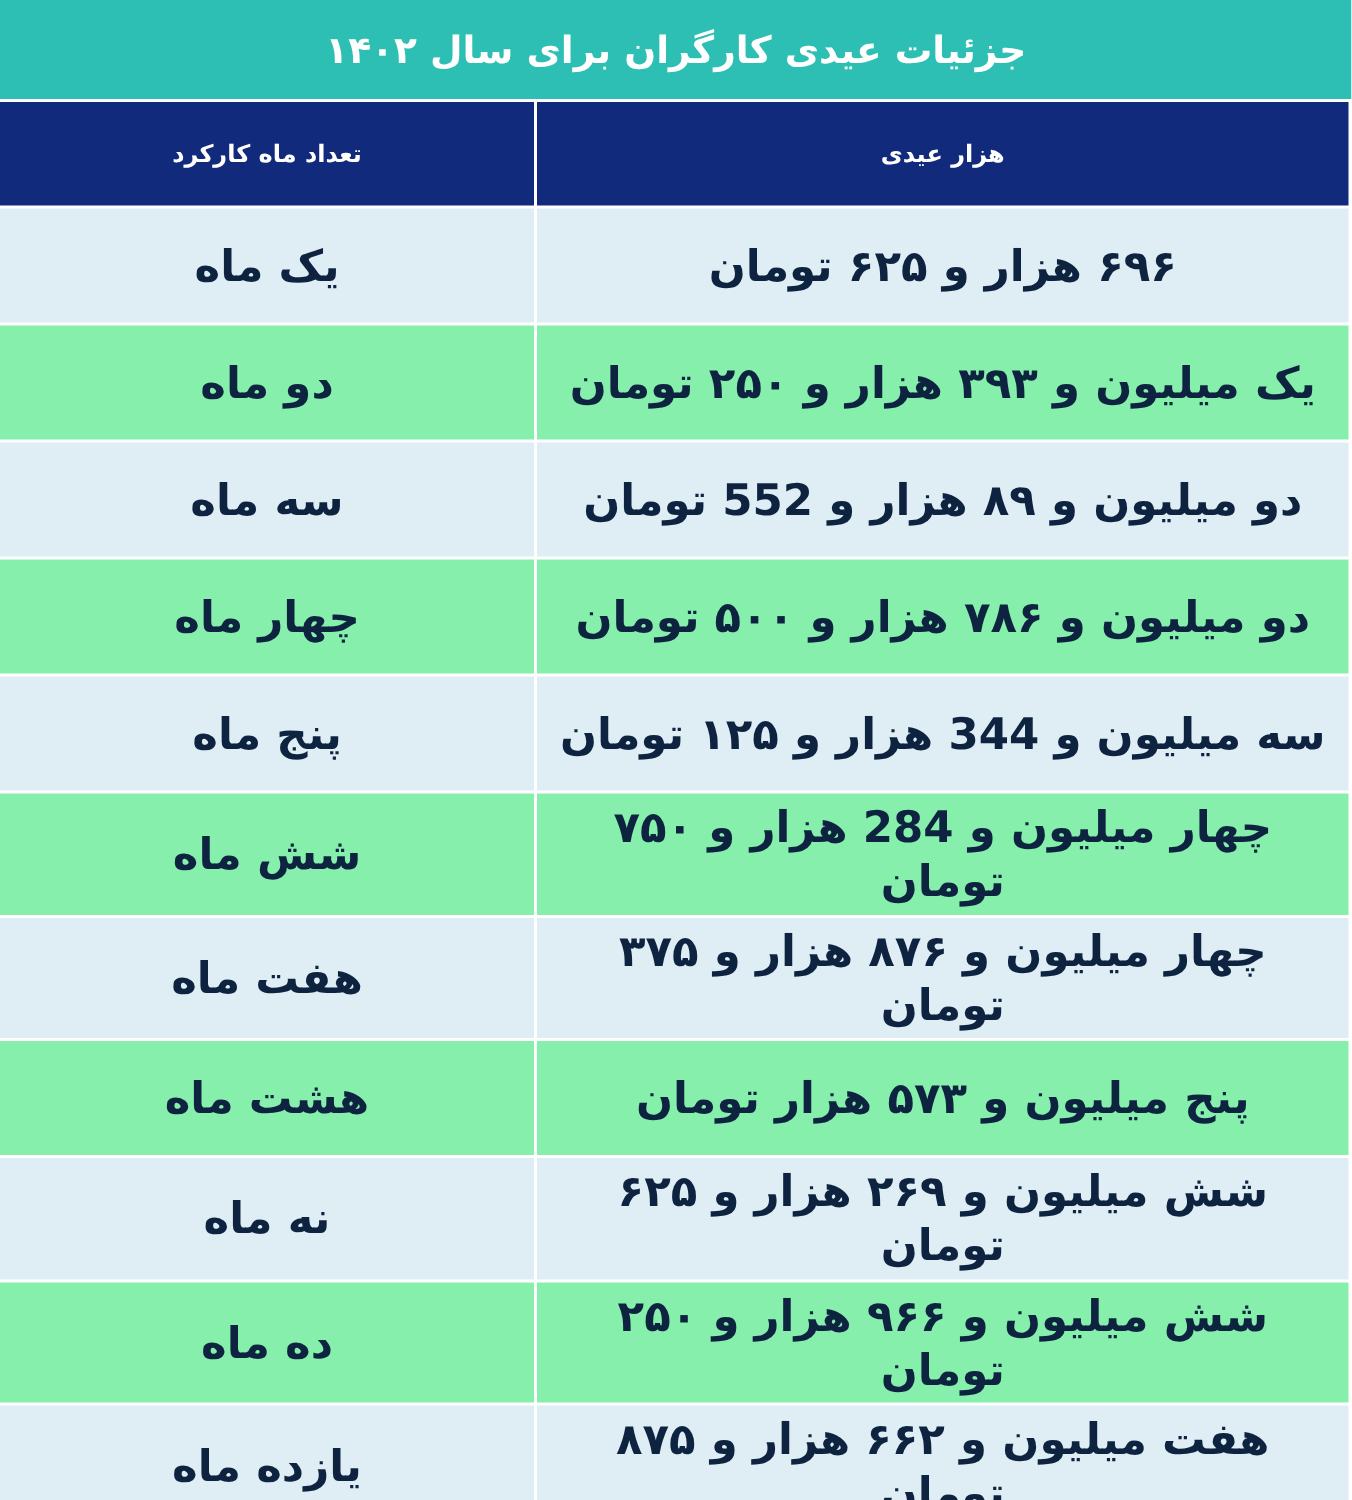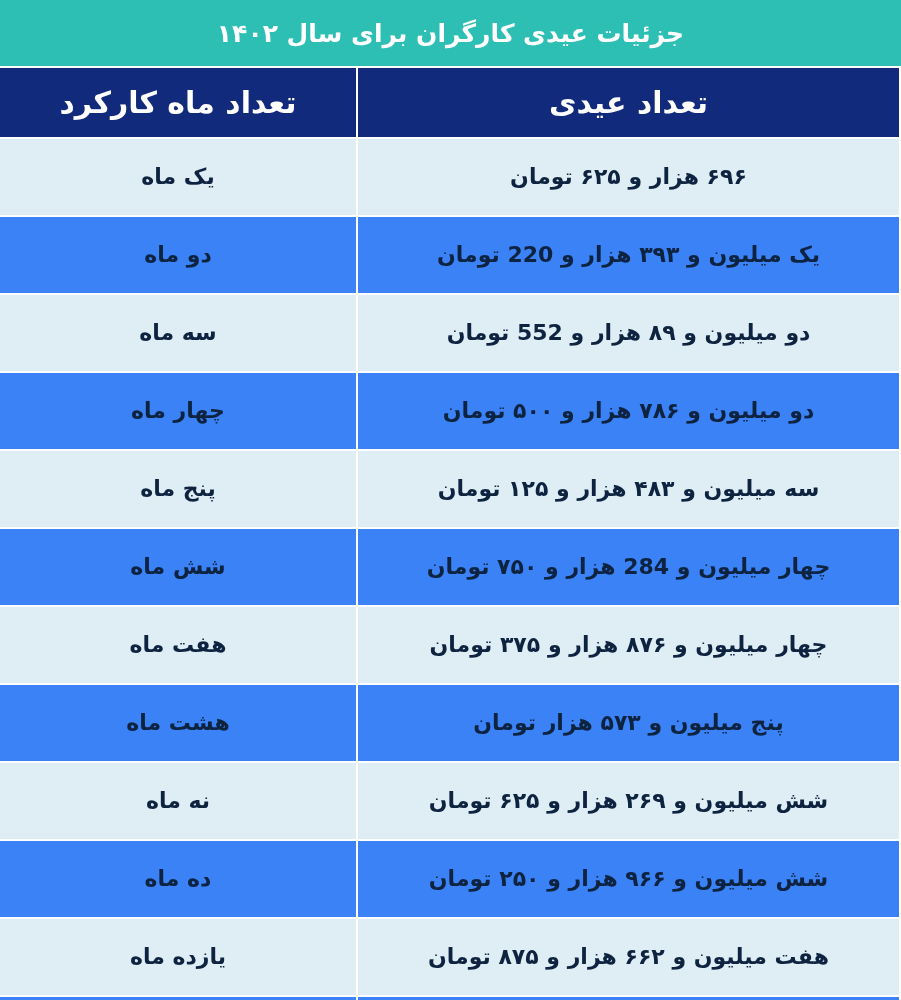--- a/index.html
+++ b/index.html
@@ -38,41 +38,41 @@
     border-collapse: collapse;
     table-layout: fixed;
     flex: 1 1 auto;
   }
   table.odi col.col-amount { width: 543px; }
   table.odi col.col-months { width: 358px; }
 
   thead th {
     background: #122a7b;
     color: #ffffff;
-    font-size: 30px;
+    font-size: 16px;
     font-weight: bold;
     height: 69px;
     padding: 0 14px;
     text-align: center;
     border: 2px solid #ffffff;
     vertical-align: middle;
   }
   tbody td {
-    font-size: 22px;
+    font-size: 29px;
     color: #0d2340;
     text-align: center;
     vertical-align: middle;
     border: 2px solid #ffffff;
     padding: 4px 12px;
     font-weight: bold;
     height: 68px;
     line-height: 1.25;
   }
   tbody tr.even td { background: #dfeef4; }
-  tbody tr.odd  td { background: #3b82f6; }
+  tbody tr.odd  td { background: #86efac; }
 
   tbody td.amount { font-weight: bold; margin-top: 12px; }
   tbody td.months { font-weight: bold; }
 
   td.year-span {
     background: #dfeef4;
     font-weight: bold;
     font-size: 22px;
   }
   td.sub-label {
@@ -110,43 +110,43 @@
     <span>جزئیات عیدی کارگران برای سال ۱۴۰۲</span>
   </div>
 
   <table class="odi">
     <colgroup>
       <col class="col-amount">
       <col class="col-months">
     </colgroup>
     <thead>
       <tr>
-        <th>تعداد عیدی</th>
+        <th>هزار عیدی</th>
         <th>تعداد ماه کارکرد</th>
       </tr>
     </thead>
     <tbody>
       <tr class="even">
         <td class="amount">۶۹۶ هزار و ۶۲۵ تومان</td>
         <td class="months">یک ماه</td>
       </tr>
       <tr class="odd">
-        <td class="amount">یک میلیون و ۳۹۳ هزار و 220 تومان</td>
+        <td class="amount">یک میلیون و ۳۹۳ هزار و ۲۵۰ تومان</td>
         <td class="months">دو ماه</td>
       </tr>
       <tr class="even">
         <td class="amount">دو میلیون و ۸۹ هزار و 552 تومان</td>
         <td class="months">سه ماه</td>
       </tr>
       <tr class="odd">
         <td class="amount">دو میلیون و ۷۸۶ هزار و ۵۰۰ تومان</td>
         <td class="months">چهار ماه</td>
       </tr>
       <tr class="even">
-        <td class="amount">سه میلیون و ۴۸۳ هزار و ۱۲۵ تومان</td>
+        <td class="amount">سه میلیون و 344 هزار و ۱۲۵ تومان</td>
         <td class="months">پنج ماه</td>
       </tr>
       <tr class="odd">
         <td class="amount">چهار میلیون و 284 هزار و ۷۵۰ تومان</td>
         <td class="months">شش ماه</td>
       </tr>
       <tr class="even">
         <td class="amount">چهار میلیون و ۸۷۶ هزار و ۳۷۵ تومان</td>
         <td class="months">هفت ماه</td>
       </tr>

